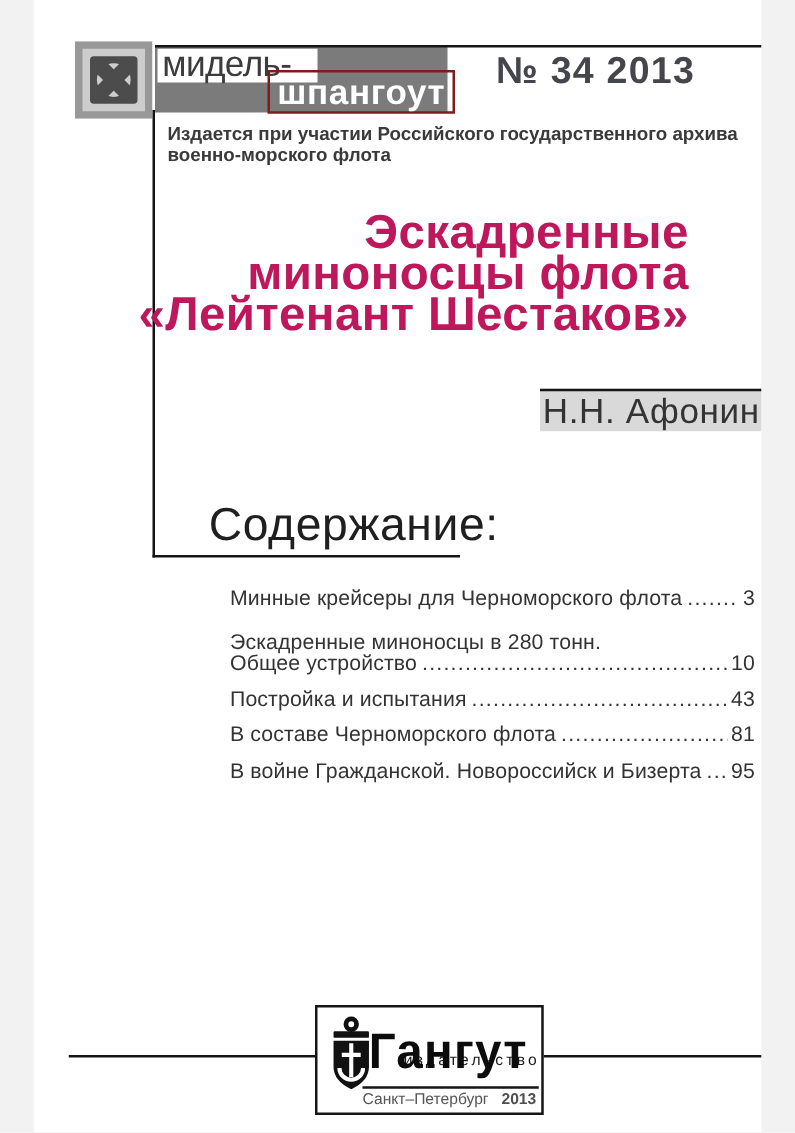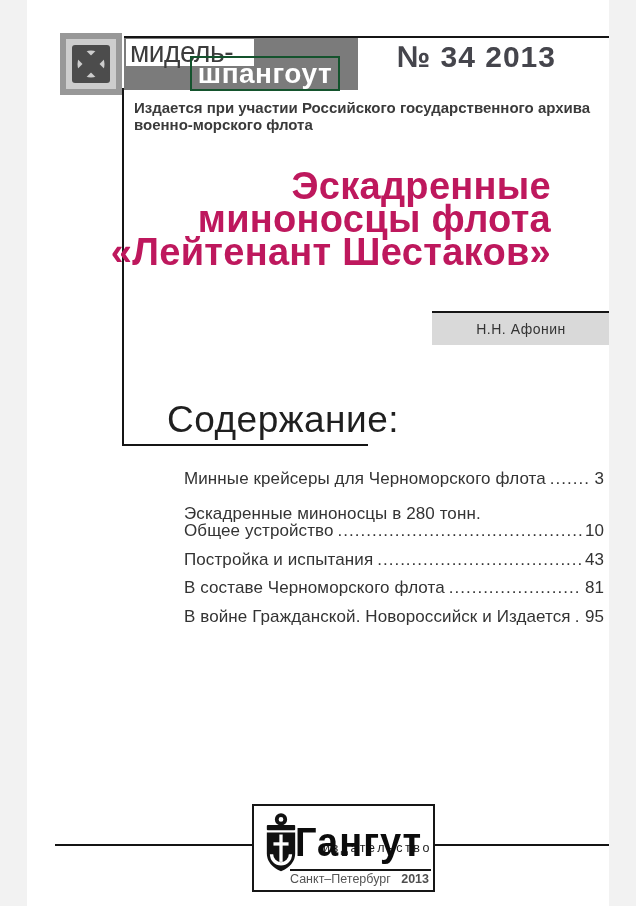--- a/index.html
+++ b/index.html
@@ -12,21 +12,21 @@
   
   .emblem{left:33px;top:33px;width:62px;height:62px;}
   .mast-bar{left:97px;top:37px;width:234px;height:53px;background:#7b7b7b;}
   .top-rule{left:97px;top:36px;width:486px;height:2px;background:#151515;}
   .midel-box{left:99px;top:39px;width:128px;height:27px;background:#ffffff;}
   .midel-box span{
     display:block;padding-left:4px;font-size:29px;line-height:27px;color:#3c3c3c;
     letter-spacing:-0.5px;transform:scaleX(.97);transform-origin:left;white-space:nowrap;
   }
   .shpangout-box{
-    left:163px;top:56px;width:146px;height:31px;border:2px solid #14532d;
+    left:187px;top:56px;width:146px;height:31px;border:2px solid #7f1d1d;
     display:flex;align-items:center;justify-content:center;text-align:center;
   }
   .shpangout-box span{
     font-size:28px;font-weight:bold;color:#ffffff;letter-spacing:0.5px;white-space:nowrap;
   }
   .issue-no{
     right:53px;top:40px;font-size:30px;font-weight:bold;color:#45454c;letter-spacing:1px;white-space:nowrap;
   }
   .pub-note{left:107px;top:99px;font-size:15px;font-weight:bold;color:#3a3a3a;line-height:17px;}
 
@@ -37,21 +37,21 @@
   .footer-rule{left:28px;top:844px;width:608px;height:2px;background:#141414;z-index:1;}
 
   
   .cover-title{
     right:58px;top:170px;text-align:right;font-size:38px;font-weight:bold;color:#be185d;
     line-height:33px;letter-spacing:0.3px;white-space:nowrap;
   }
   .author-badge{
     left:405px;top:311px;width:178px;height:32px;background:#d9d9d9;border-top:2px solid #151515;
     display:flex;align-items:center;justify-content:center;
-    font-size:14px;color:#333333;letter-spacing:0.5px;
+    font-size:28px;color:#333333;letter-spacing:0.5px;
   }
 
   
   .toc-heading{left:140px;top:399px;font-size:37px;font-weight:400;color:#1f1f1f;letter-spacing:0.5px;}
   .toc{left:157px;top:468px;width:420px;color:#333333;font-size:17px;line-height:17.5px;letter-spacing:0.1px;}
   .toc-row{display:flex;align-items:baseline;margin-top:11px;}
   .toc-row.first{margin-top:2px;}
   .toc-row.pre{margin-top:17px;}
   .toc-row.cont{margin-top:0;}
   .toc-text{white-space:nowrap;}
@@ -139,21 +139,21 @@
       <span class="toc-text">Постройка и испытания</span>
       <span class="dots">........................................................................................................................</span>
       <span class="toc-page">43</span>
     </div>
     <div class="toc-row">
       <span class="toc-text">В составе Черноморского флота</span>
       <span class="dots">........................................................................................................................</span>
       <span class="toc-page">81</span>
     </div>
     <div class="toc-row">
-      <span class="toc-text">В войне Гражданской. Новороссийск и Издается</span>
+      <span class="toc-text">В войне Гражданской. Новороссийск и Бизерта</span>
       <span class="dots">........................................................................................................................</span>
       <span class="toc-page">95</span>
     </div>
   </div>
 
   <div class="abs footer-rule"></div>
   <div class="abs edge-strip"></div>
 
   <div class="abs pub-box">
     <svg class="anchor-icon" viewBox="0 0 36 64" width="34" height="62">

